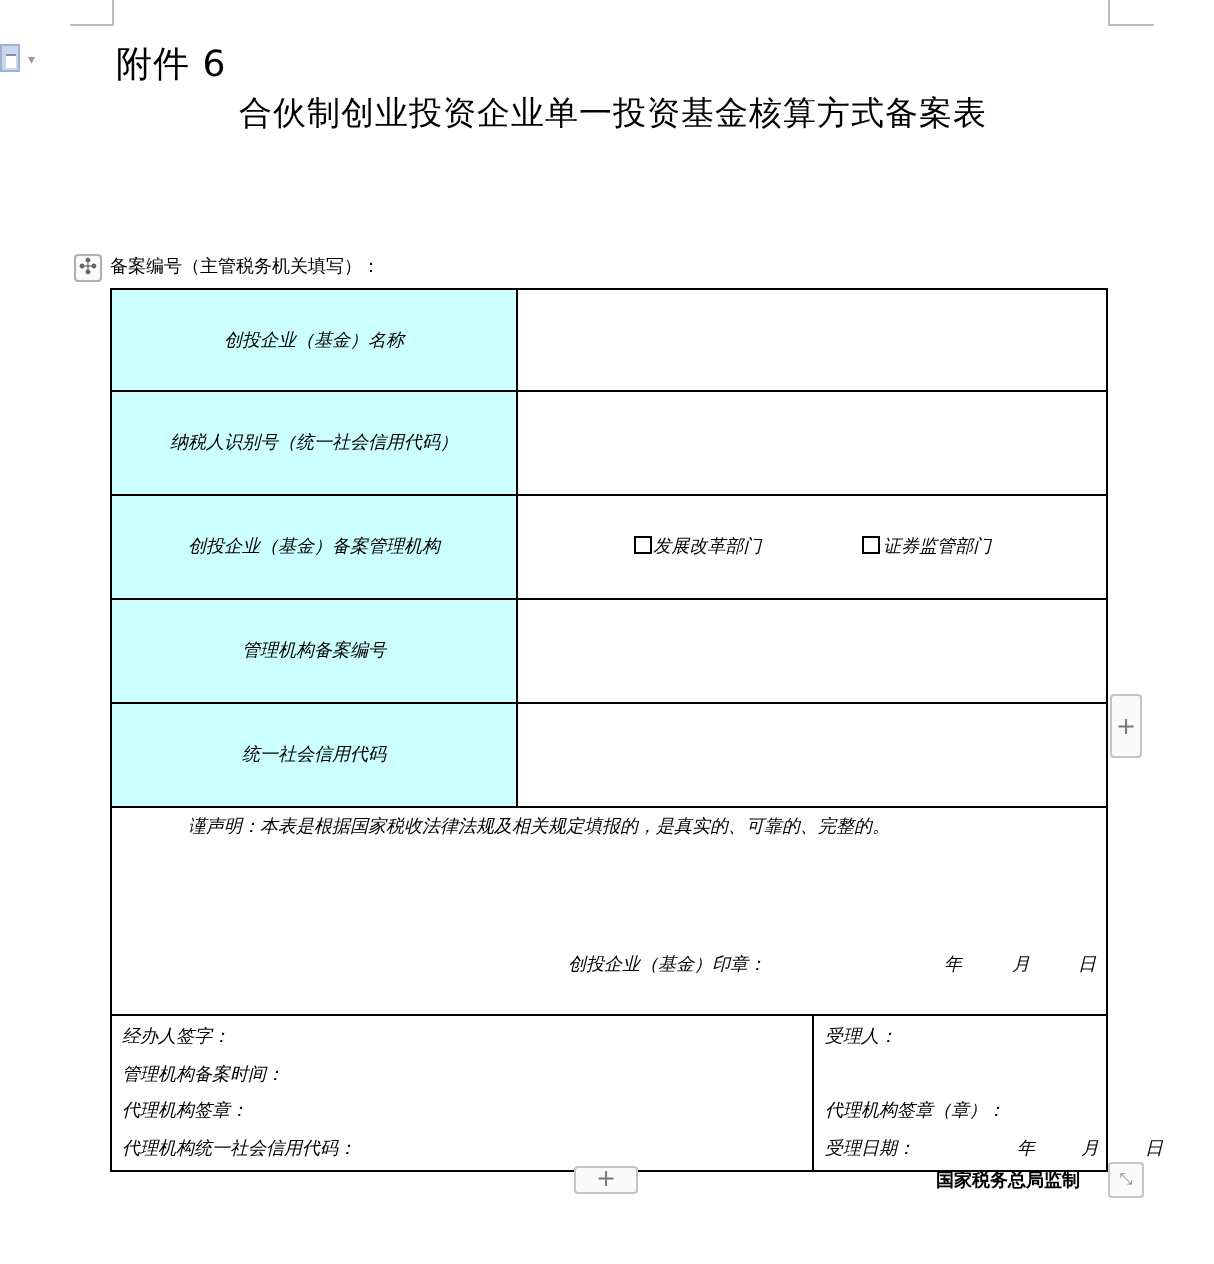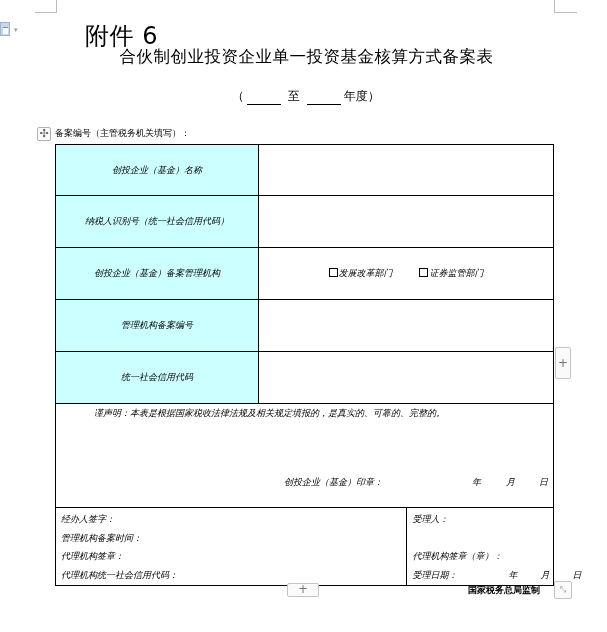--- a/index.html
+++ b/index.html
@@ -50,23 +50,22 @@
     }
     .paste-caret {
       position: absolute;
       left: 14px; top: 26px;
       font-size: 7px;
       color: #9a9a9a;
     }
     .attach {
       position: absolute;
       left: 58px; top: 20px;
-      font-size: 24px;
+      font-size: 18px;
       letter-spacing: 0.5px;
-      margin-left: 27px;
     }
     .title {
       position: absolute;
       left: 0; top: 46px;
       width: 607px;
       text-align: center;
       font-size: 16.5px;
       letter-spacing: 0.5px;
       padding-left: 6px;
       box-sizing: border-box;
@@ -135,21 +134,21 @@
       text-align: center;
       font-size: 9px;
     }
     .cb {
       display: inline-block;
       width: 7px; height: 7px;
       border: 1px solid #000;
       margin-right: 1px;
       vertical-align: -1px;
     }
-    .check-item { margin: 0 12px; }
+    .check-item { margin: 0 24px; }
     td.declaration {
       height: 103px;
       position: relative;
       vertical-align: top;
     }
     .decl-text {
       position: absolute;
       left: 38px; top: 3px;
       font-size: 9px;
       white-space: nowrap;
@@ -228,25 +227,20 @@
   <div class="crop-tl"></div>
   <div class="crop-tr"></div>
 
   <div class="paste-icon"></div>
   <div class="paste-caret">▾</div>
 
   <div class="attach">附件 6</div>
 
   <div class="title">合伙制创业投资企业单一投资基金核算方式备案表</div>
 
-  <div class="subtitle">
-    <span>（</span><span class="blank"></span>
-    <span>至</span>
-    <span class="blank"></span><span>年度）</span>
-  </div>
 
   <div class="move-handle">✣</div>
   <div class="record-no">备案编号（主管税务机关填写）：</div>
 
   <table class="form">
     <tbody>
         <tr class="r1">
       <td class="label">创投企业（基金）名称</td>
       <td class="value" colspan="2"></td>
     </tr>

